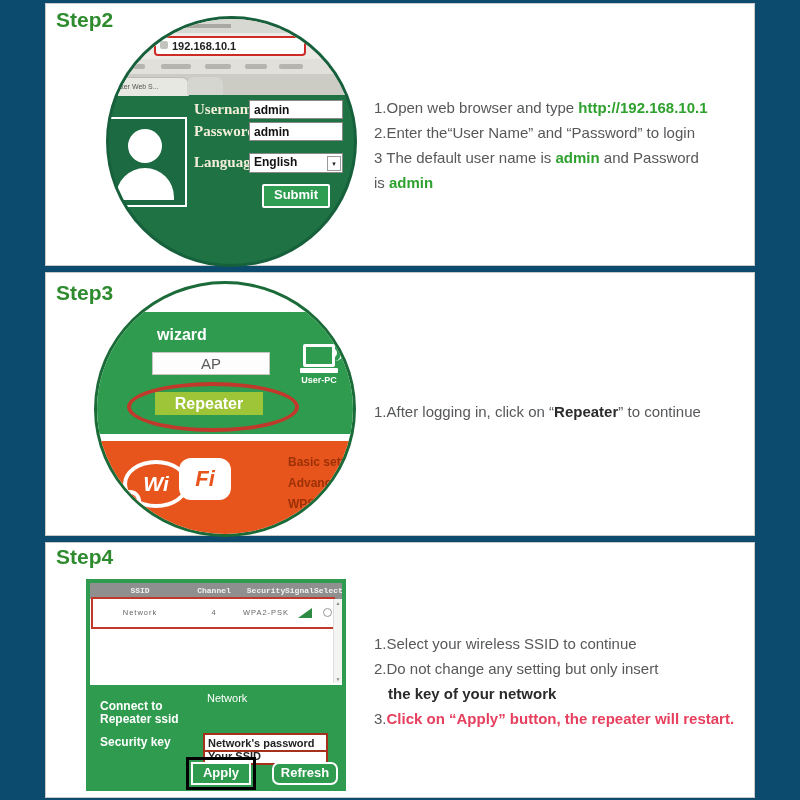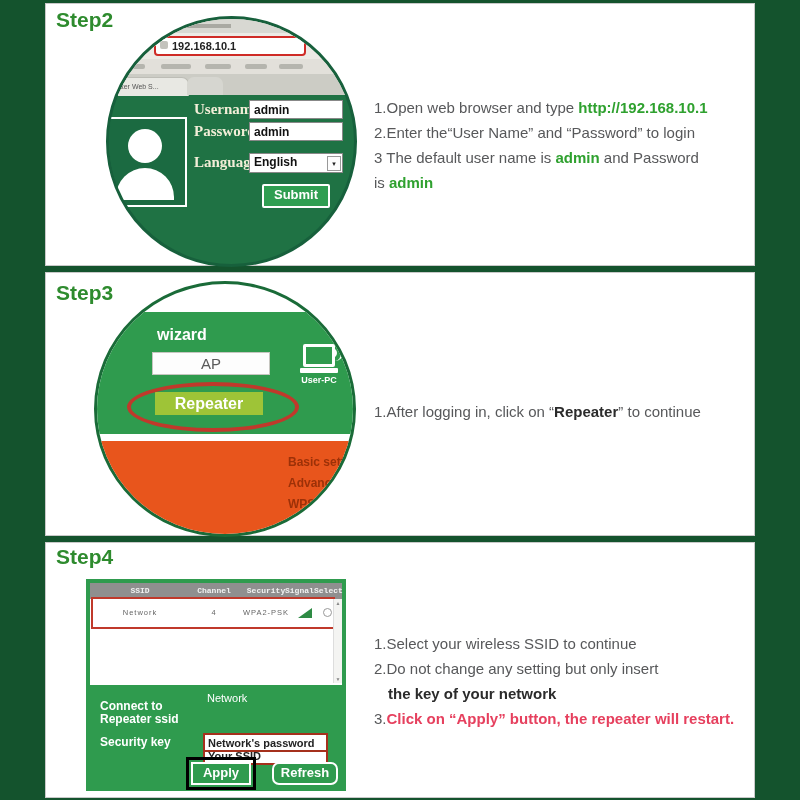--- a/index.html
+++ b/index.html
@@ -1,16 +1,16 @@
 <!DOCTYPE html>
 <html><head>
 <meta charset="utf-8">
 <style>
   html,body { margin:0; padding:0; background:#fff; }
-  #screen { position:relative; width:800px; height:800px; background:#14532d;
+  #screen { position:relative; width:800px; height:800px; background:#0c4a6e;
             font-family:"Liberation Sans",sans-serif; overflow:hidden; }
   .panel { position:absolute; left:45px; width:708px; background:#fff; border:1px solid #c9c9c9; }
   #panel-step2 { top:3px;  height:261px; }
   #panel-step3 { top:272px; height:262px; }
   #panel-step4 { top:542px; height:254px; }
   .step-label { position:absolute; left:10px; top:4px; font-size:21px; font-weight:bold; color:#2e8b2e; }
 
   
   .instr { position:absolute; left:328px; width:372px; font-size:15px; color:#57585a; }
   .instr .ln { line-height:25px; white-space:nowrap; }
@@ -186,20 +186,25 @@
       <div class="userpc">
         <div style="position:relative;width:40px;margin:0 auto;">
           <div class="laptop-screen"></div>
           <div class="laptop-base"></div>
           <div class="wave wave1"></div>
           <div class="wave wave2"></div>
         </div>
         <div class="userpc-label">User-PC</div>
       </div>
 
+      <div class="wifi-logo">
+        <div class="wifi-wi">Wi</div>
+        <div class="wifi-bump"></div>
+        <div class="wifi-fi">Fi</div>
+      </div>
 
       <div class="menu">
         <div>Basic setting</div>
         <div>Advanced</div>
         <div>WPS</div>
       </div>
     </div>
 
     <div class="instr" style="top:126px;">
       <div class="ln"><span>1.After logging in, click on “</span><span class="dark-b">Repeater</span><span>” to continue</span></div>

